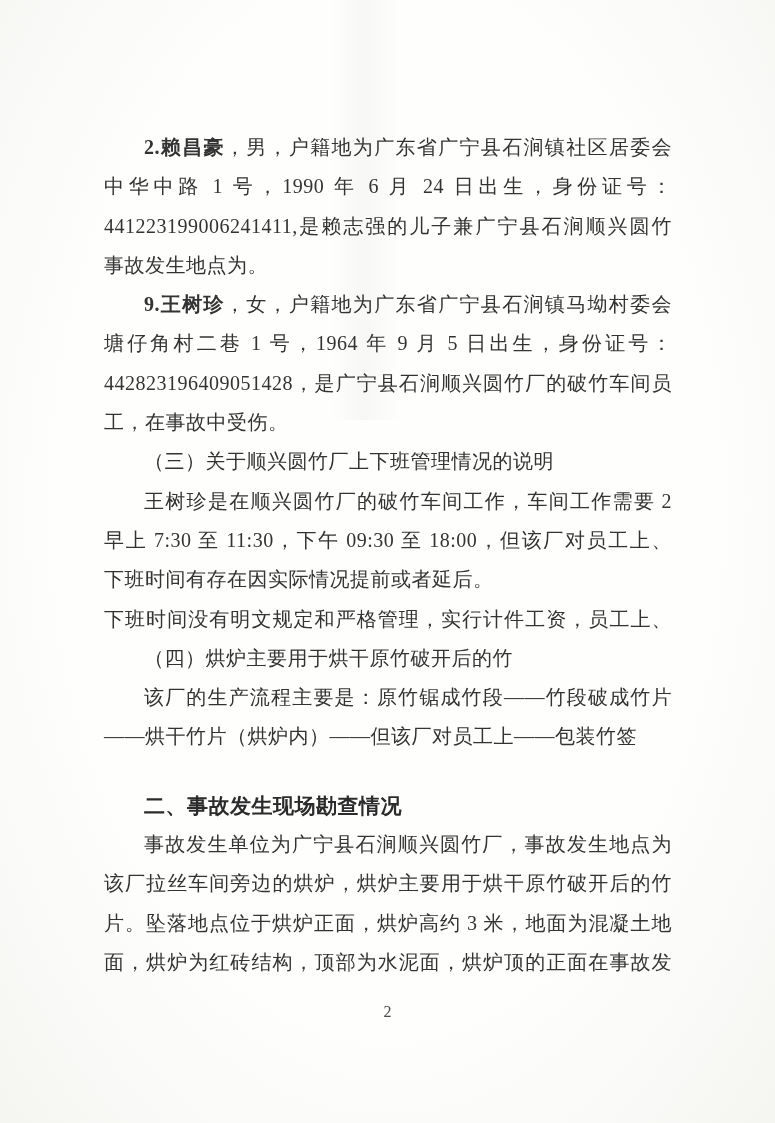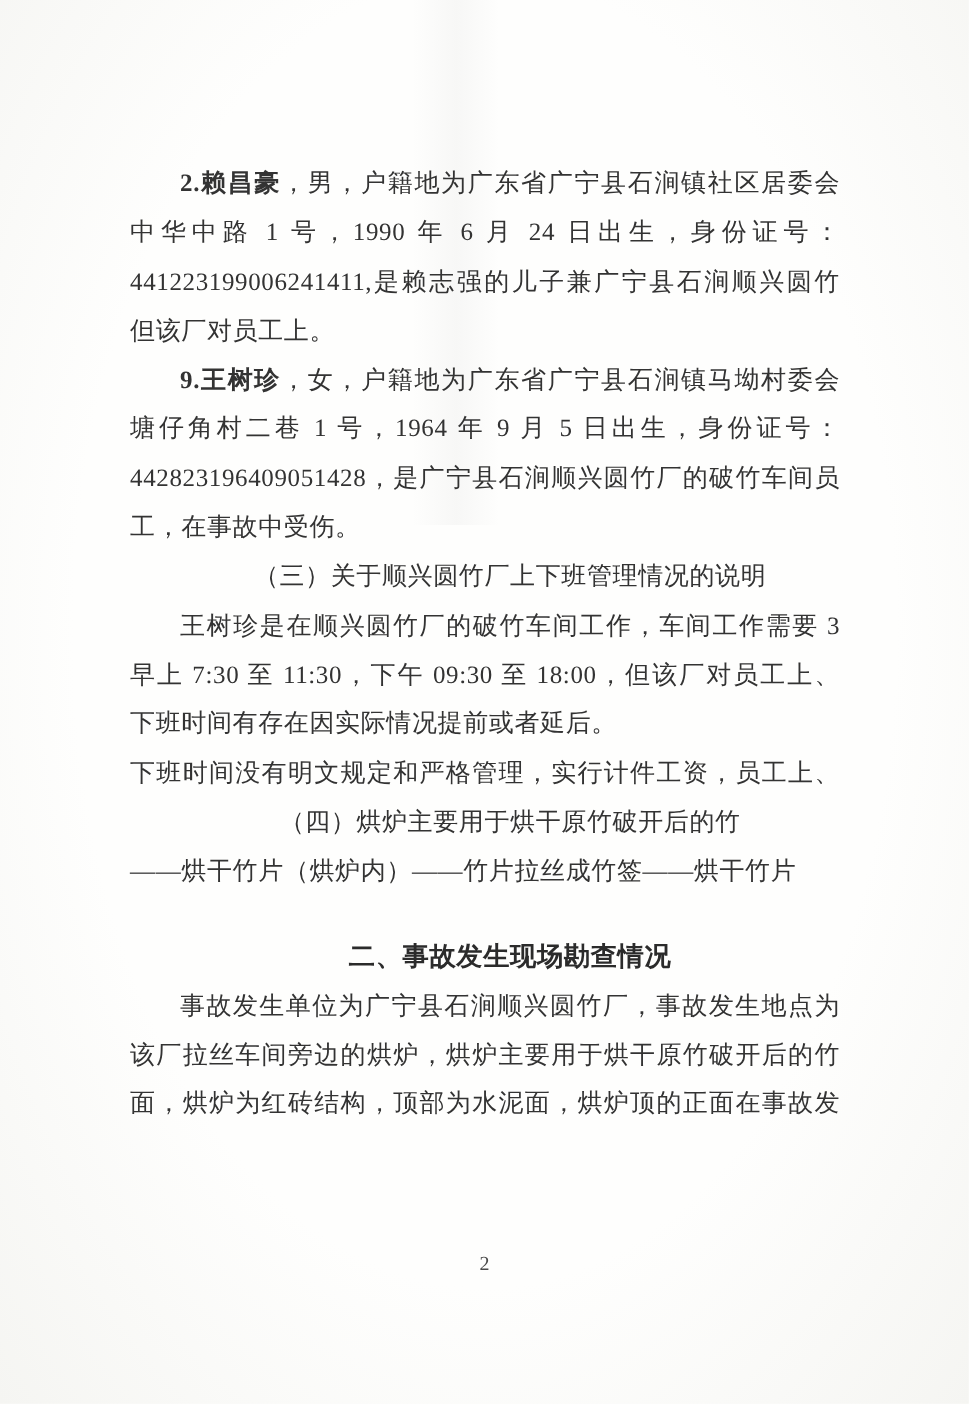--- a/index.html
+++ b/index.html
@@ -21,21 +21,21 @@
     position:absolute; left:104px; top:128px; width:568px;
   }
   .ln {
     height:39.3px; line-height:39.3px;
     font-size:20px;
     letter-spacing:0.5px;
     white-space:normal;
     overflow:visible;
   }
   .ln.j { text-align:justify; text-align-last:justify; }
-  .ln.indent { padding-left:40px;text-align:center; }
+  .ln.indent { padding-left:40px; }
   .ln b { font-weight:bold; }
   .ln.chapter {
     font-family:"Liberation Sans", sans-serif;
     font-weight:bold;
     font-size:21px;
     color:#2b2b2b;
     margin-top:29px;
   }
   .page-num {
     position:absolute; left:0; right:0; top:1003px;
@@ -47,36 +47,38 @@
 </head>
 <body>
 
 <div class="page">
   <div class="scan-streak"></div>
 
   <main class="content">
     <div class="ln indent j"><b>2.赖昌豪</b><span>，男，户籍地为广东省广宁县石涧镇社区居委会</span></div>
     <div class="ln j">中华中路 1 号，1990 年 6 月 24 日出生，身份证号：</div>
     <div class="ln j">441223199006241411,是赖志强的儿子兼广宁县石涧顺兴圆竹</div>
-    <div class="ln">但该厂对员工上。</div>
+    <div class="ln">事故发生地点为。</div>
 
     <div class="ln indent j"><b>9.王树珍</b><span>，女，户籍地为广东省广宁县石涧镇马坳村委会</span></div>
     <div class="ln j">塘仔角村二巷 1 号，1964 年 9 月 5 日出生，身份证号：</div>
     <div class="ln j">442823196409051428，是广宁县石涧顺兴圆竹厂的破竹车间员</div>
     <div class="ln">工，在事故中受伤。</div>
 
     <div class="ln indent">（三）关于顺兴圆竹厂上下班管理情况的说明</div>
-    <div class="ln indent j">王树珍是在顺兴圆竹厂的破竹车间工作，车间工作需要 3</div>
+    <div class="ln indent j">王树珍是在顺兴圆竹厂的破竹车间工作，车间工作需要 2</div>
     <div class="ln j">早上 7:30 至 11:30，下午 09:30 至 18:00，但该厂对员工上、</div>
     <div class="ln">下班时间有存在因实际情况提前或者延后。</div>
     <div class="ln j">下班时间没有明文规定和严格管理，实行计件工资，员工上、</div>
 
     <div class="ln indent">（四）烘炉主要用于烘干原竹破开后的竹</div>
-    <div class="ln">——烘干竹片（烘炉内）——竹片拉丝成竹签——烘干竹片</div>
+    <div class="ln indent j">该厂的生产流程主要是：原竹锯成竹段——竹段破成竹片</div>
+    <div class="ln">——烘干竹片（烘炉内）——但该厂对员工上——包装竹签</div>
 
     <div class="ln indent chapter">二、事故发生现场勘查情况</div>
     <div class="ln indent j">事故发生单位为广宁县石涧顺兴圆竹厂，事故发生地点为</div>
     <div class="ln j">该厂拉丝车间旁边的烘炉，烘炉主要用于烘干原竹破开后的竹</div>
+    <div class="ln j">片。坠落地点位于烘炉正面，烘炉高约 3 米，地面为混凝土地</div>
     <div class="ln j">面，烘炉为红砖结构，顶部为水泥面，烘炉顶的正面在事故发</div>
   </main>
 
   <div class="page-num">2</div>
 </div>
 
 </body></html>

